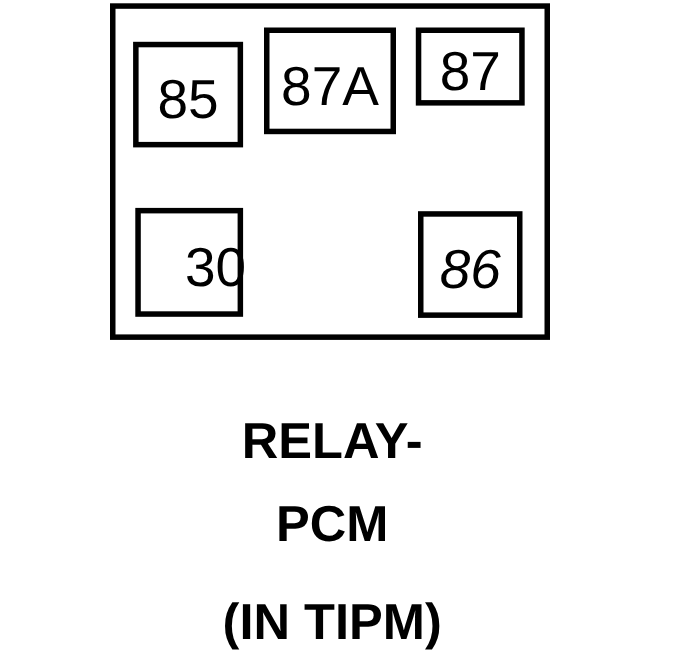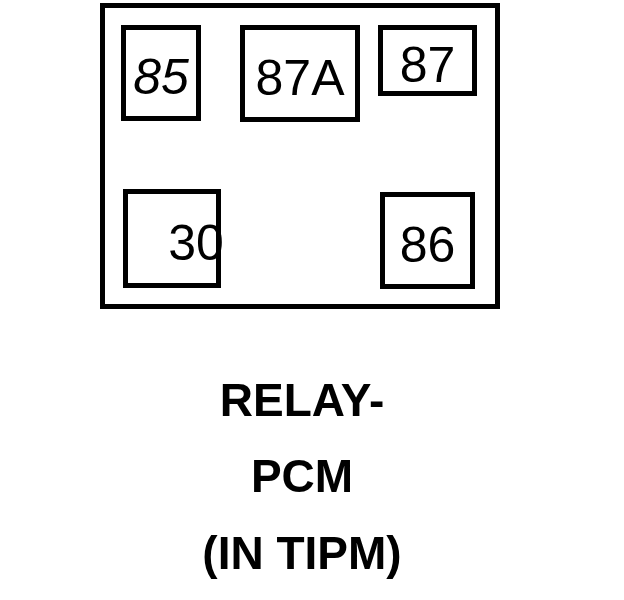--- a/index.html
+++ b/index.html
@@ -36,38 +36,38 @@
     justify-content: center;
     padding-top: 8px;
   }
   .pin-label {
     font-size: 50px;
     font-weight: 400;
     line-height: 1;
     letter-spacing: 0px;
     white-space: nowrap;
   }
-  .pin-85  { left: 16px;  top: 17px;  width: 80px; height: 96px; font-style: italic; }
+  .pin-85  { left: 16px;  top: 30px;  width: 100px; height: 96px; }
   .pin-87a { left: 135px; top: 17px;  width: 120px; height: 97px; }
   .pin-87  { left: 273px; top: 17px;  width: 99px;  height: 71px; }
   .pin-30  { left: 18px;  top: 181px; width: 98px;  height: 99px; padding-left: 48px; }
-  .pin-86  { left: 275px; top: 184px; width: 95px;  height: 97px; }
+  .pin-86  { left: 275px; top: 184px; width: 95px;  height: 97px; font-style: italic; }
   .caption-line {
     position: absolute;
     left: 0;
     width: 604px;
     text-align: center;
     font-weight: 700;
     font-size: 46px;
     line-height: 46px;
     white-space: nowrap;
   }
   .caption-line-1 { top: 377px; }
   .caption-line-2 { top: 453px; }
-  .caption-line-3 { top: 530px; }
+  .caption-line-3 { top: 542px; }
 </style>
 </head>
 <body>
 
 <div class="stage">
 
   <div class="relay-box">
 
     <div class="pin pin-85">
       <span class="pin-label">85</span>

